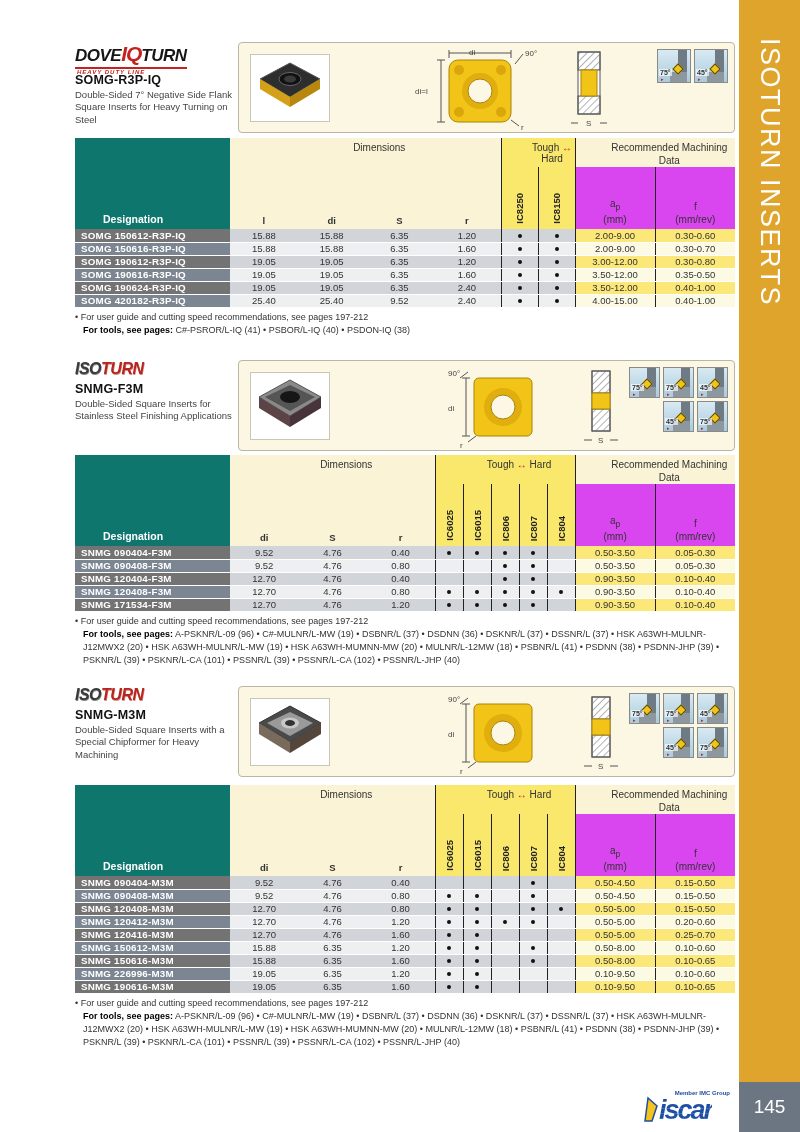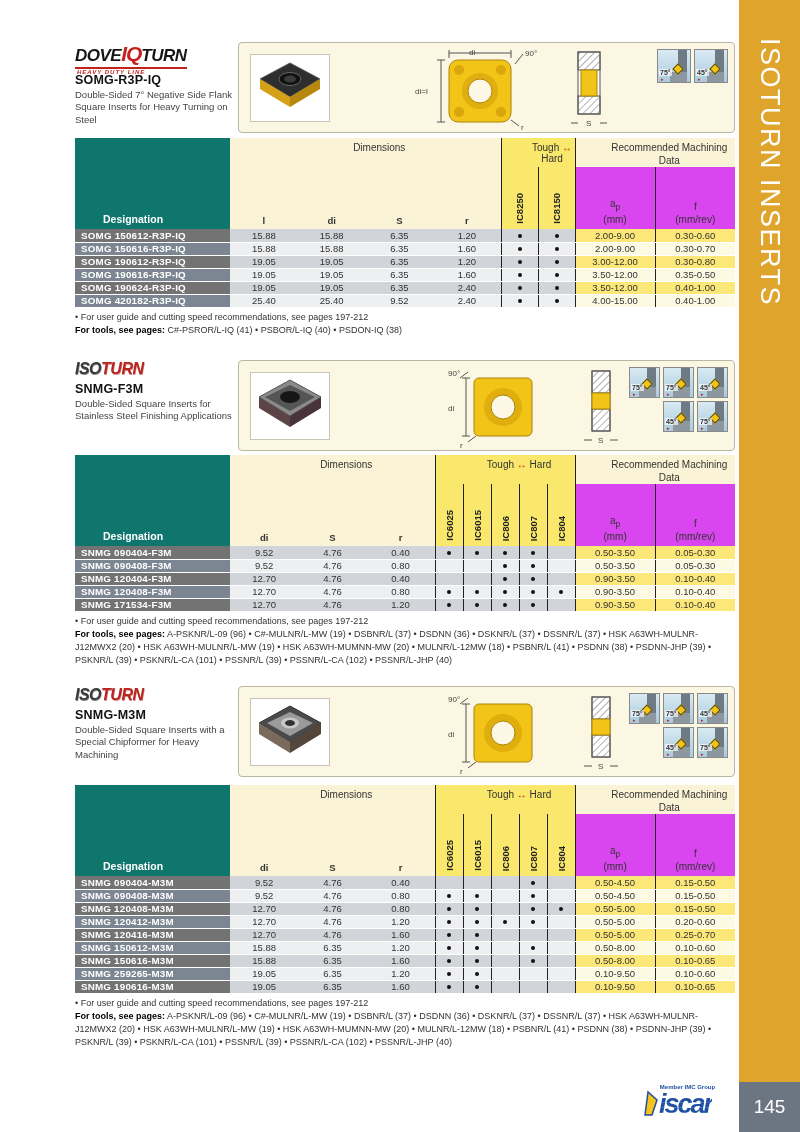--- a/index.html
+++ b/index.html
@@ -6,21 +6,21 @@
   html,body { background:#fff; }
   body { font-family:"Liberation Sans", sans-serif; }
   .page { position:relative; width:800px; height:1132px; background:#fff; overflow:hidden; }
 
   
   .sidebar { position:absolute; right:0; top:0; width:61px; height:1082px; background:#DFA42C; display:flex; justify-content:center; }
   .sidebar-text { writing-mode:vertical-rl; margin-top:38px; color:#fff; font-size:27px; letter-spacing:1.5px; }
   .pagebox { position:absolute; right:0; top:1082px; width:61px; height:50px; background:#6B7682; color:#fff; display:flex; align-items:center; justify-content:center; font-size:19px; }
 
   
-  .iscar-logo { position:absolute; right:70px; bottom:16px; width:105px; text-align:center; }
+  .iscar-logo { position:absolute; right:70px; bottom:10px; width:105px; text-align:right; }
   .iscar-tagline { font-size:6px; color:#1F4FA0; font-weight:bold; margin-left:20px; }
   .iscar-word { display:flex; align-items:flex-end; justify-content:center; }
   .iscar-word .wm { font-size:27px; font-weight:bold; font-style:italic; color:#1F4FA0; letter-spacing:-2px; line-height:0.85;
        background:repeating-linear-gradient(180deg,#1F4FA0 0 4px,#3a6fc0 4px 5px); -webkit-background-clip:text; background-clip:text; -webkit-text-fill-color:transparent; }
   .flame { margin-right:1px; }
 
   
   .section { position:absolute; left:0; width:739px; }
   .sec-head { position:absolute; left:75px; top:0; width:165px; }
   .sec-code { font-size:12.5px; font-weight:bold; color:#111; margin-top:4px; letter-spacing:0.2px; }
@@ -70,21 +70,21 @@
   tr.odd .td-num, tr.odd .td-dot { background:#D1D4D8; }
   tr.even .td-num, tr.even .td-dot { background:#EDEFF1; }
   .td-dot { border-left:1px solid #222; }
   .td-dot.last { border-right:1px solid #222; }
   .dot { display:inline-block; width:4px; height:4px; background:#111; border-radius:50%; vertical-align:middle; }
   tr.odd .td-mach { background:#FBE878; }
   tr.even .td-mach { background:#FDFAE3; }
   .td-f { border-left:1px solid #222; }
 
   .note { font-size:9px; color:#333; margin-top:4px; }
-  .tools { font-size:9px; color:#333; margin-top:2px; line-height:1.45; width:660px; }
+  .tools { font-size:9px; color:#333; margin-top:2px; line-height:1.45; width:660px;margin-left:8px; }
   .tools strong { color:#000; }
 
   
   .drawing svg text, .sideview svg text { font-family:"Liberation Sans",sans-serif; font-size:8px; fill:#444; }
 </style>
 </head>
 <body>
 
 <div class="page">
 
@@ -695,21 +695,21 @@
               <td class="td-num">1.60</td>
               <td class="td-dot"><span class="dot"></span></td>
               <td class="td-dot"><span class="dot"></span></td>
               <td class="td-dot"></td>
               <td class="td-dot"><span class="dot"></span></td>
               <td class="td-dot last"></td>
               <td class="td-mach">0.50-8.00</td>
        <td class="td-mach td-f">0.10-0.65</td>
             </tr>
             <tr class="even">
-      <td class="td-desig">SNMG 259265-M3M</td>
+      <td class="td-desig">SNMG 226996-M3M</td>
               <td class="td-num">19.05</td>
               <td class="td-num">6.35</td>
               <td class="td-num">1.20</td>
               <td class="td-dot"><span class="dot"></span></td>
               <td class="td-dot"><span class="dot"></span></td>
               <td class="td-dot"></td>
               <td class="td-dot"></td>
               <td class="td-dot last"></td>
               <td class="td-mach">0.10-9.50</td>
        <td class="td-mach td-f">0.10-0.60</td>

